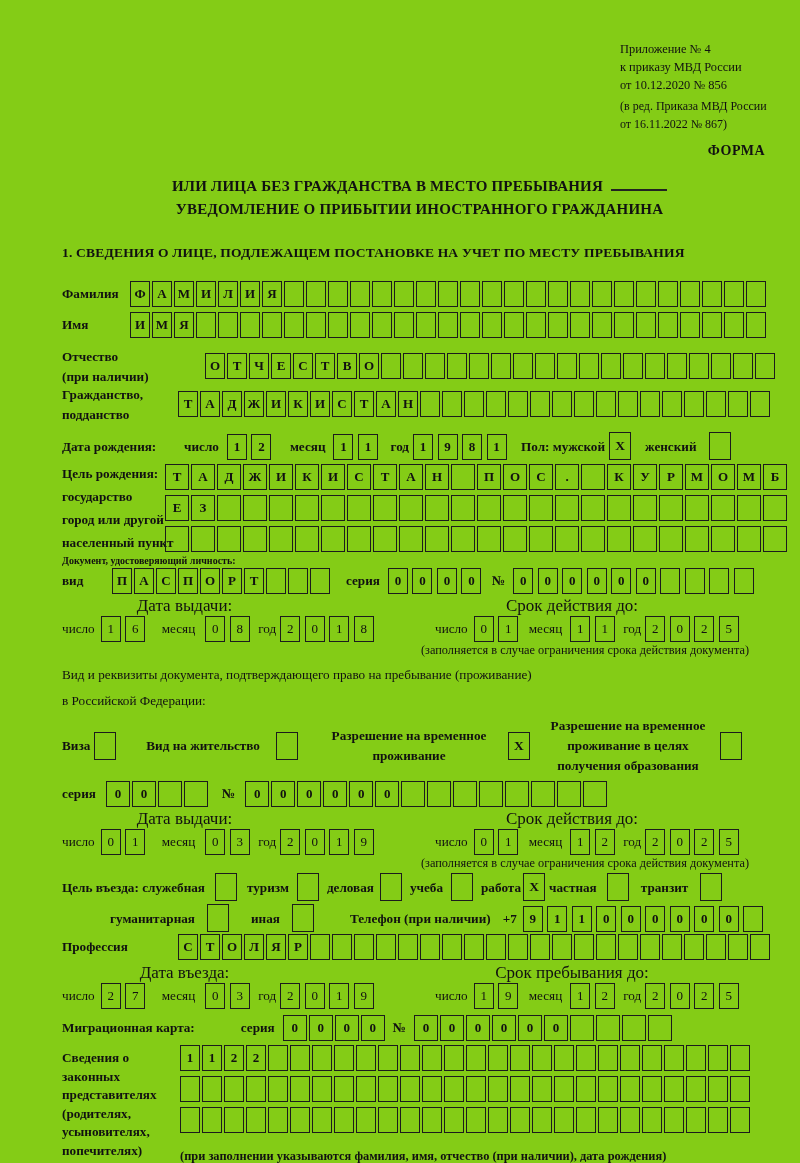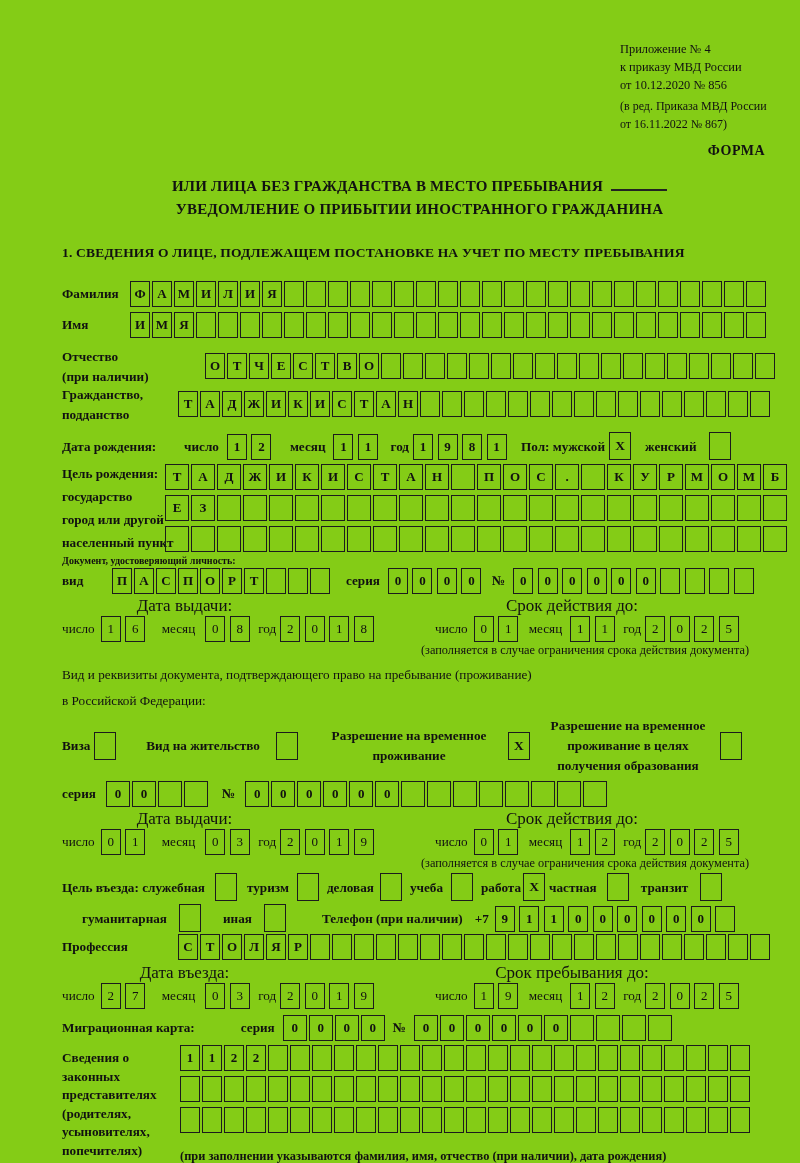--- a/index.html
+++ b/index.html
@@ -51,21 +51,21 @@
   .drow { display:flex; align-items:flex-start; font-size:13.2px; margin-top:2px; }
   .drow span.t { line-height:26px; white-space:nowrap; }
   .para { font-size:13.2px; line-height:26px; }
   .repr-note { font-size:12.4px; margin-top:16px; white-space:nowrap; }
   
   .mt2{margin-top:2px}.mt3{margin-top:3px}.mt4{margin-top:4px}.mt5{margin-top:5px}
   .mt6{margin-top:6px}.mt8{margin-top:8px}.mt20{margin-top:20px}
   .ml2{margin-left:2px}.ml4{margin-left:4px}.ml6{margin-left:6px}.ml8{margin-left:8px}
   .ml10{margin-left:10px}.ml12{margin-left:12px}.ml14{margin-left:14px}.ml16{margin-left:16px}
   .ml20{margin-left:20px}.ml22{margin-left:22px}.ml28{margin-left:28px}.ml30{margin-left:30px}
-  .ml36{margin-left:36px}.ml46{margin-left:46px}.ml48{margin-left:20px}
+  .ml36{margin-left:36px}.ml46{margin-left:46px}.ml48{margin-left:48px}
   
   .w50{width:50px}.w68{width:68px}.w103{width:103px}.w108{width:108px}
   .w116{width:116px}.w118{width:118px}.w143{width:143px}
 </style>
 </head>
 <body>
 
 <div class="page">
 
   <div class="appendix">

